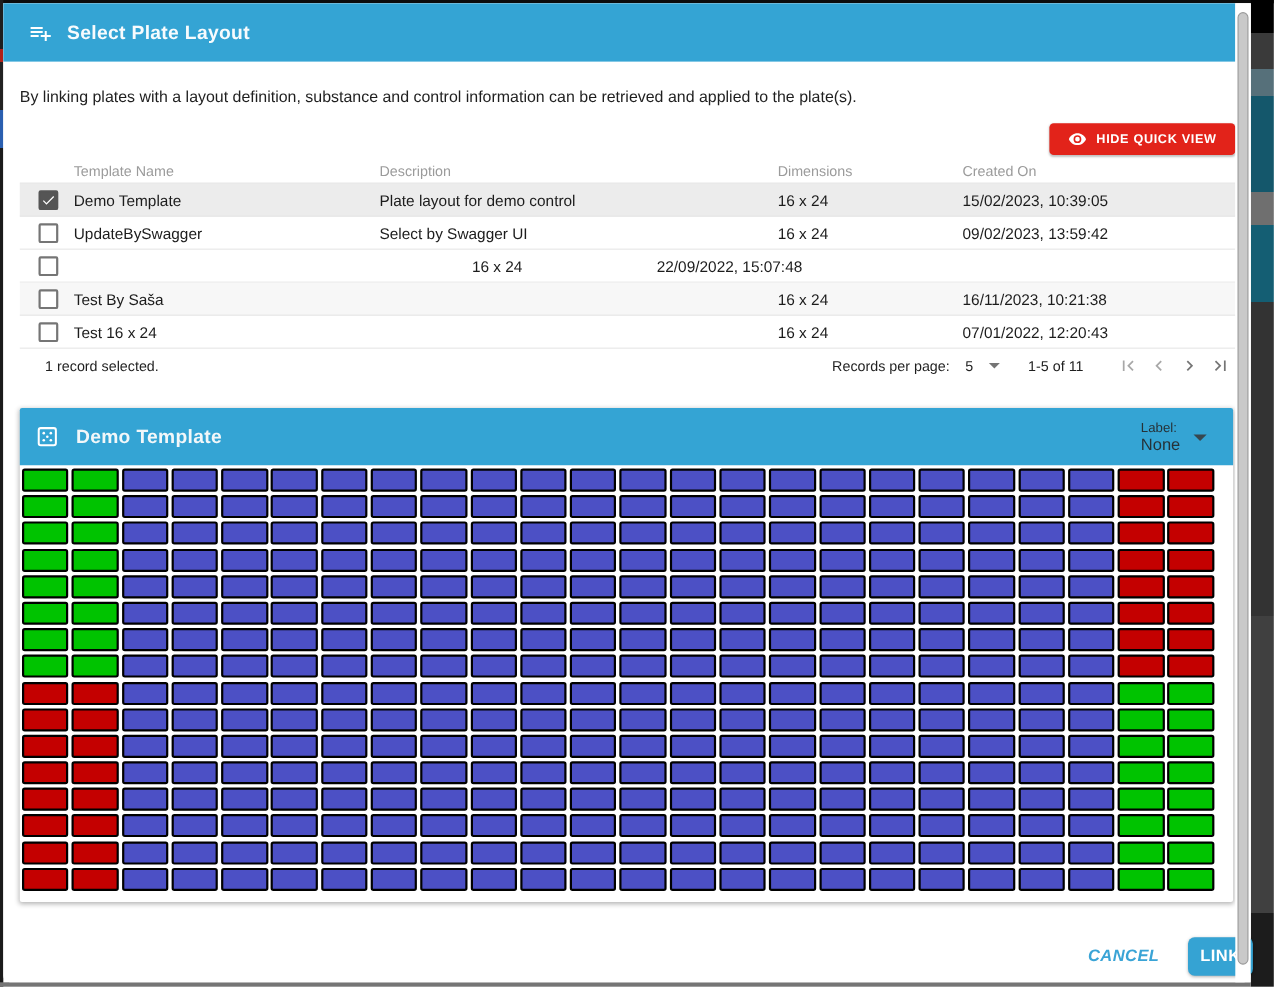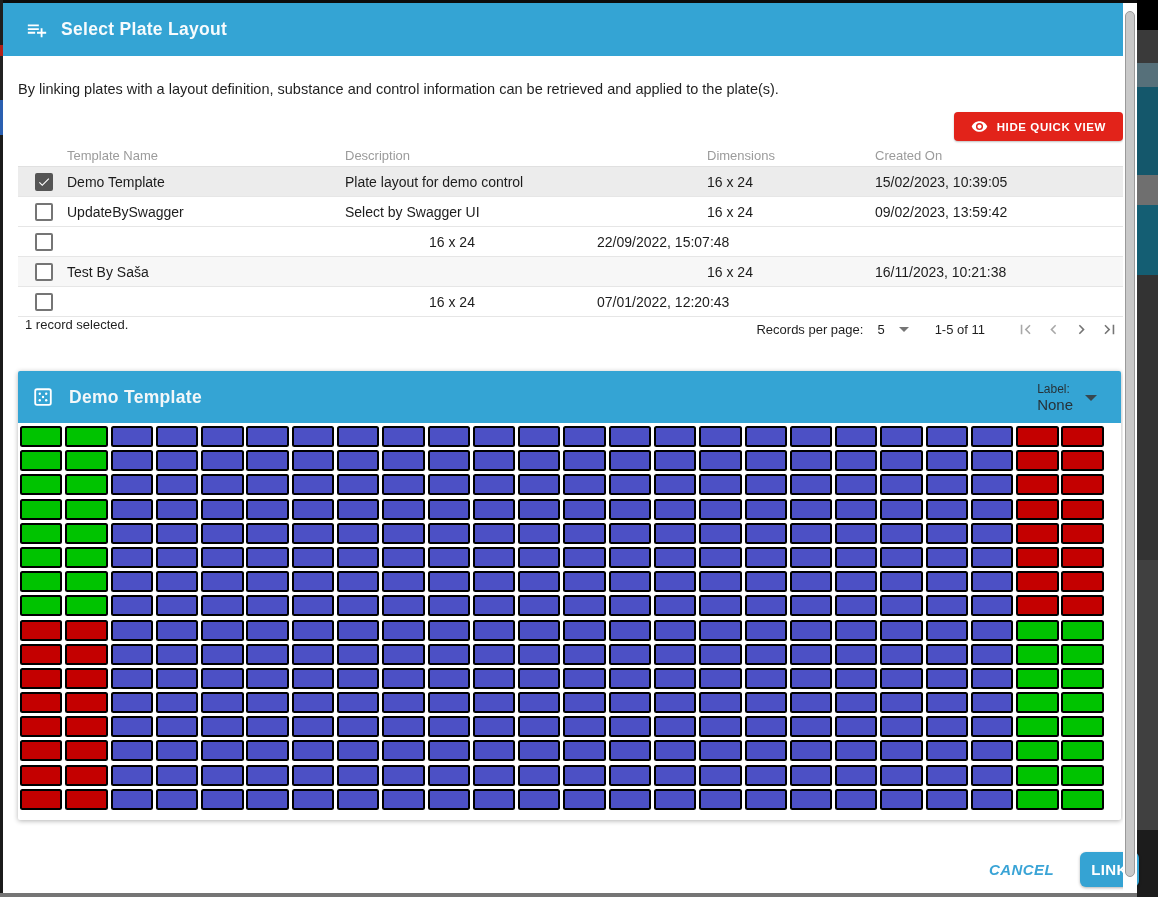--- a/index.html
+++ b/index.html
@@ -53,21 +53,21 @@
   .c-cb   { width:49px; display:flex; align-items:center; padding-left:17px; }
   .c-name { width:278px; }
   .c-desc { width:362px; }
   .c-dims { width:168px; }
   .c-date { width:248px; }
 
   .cb { width:18px; height:18px; border:2px solid #757575; border-radius:2px; background:#fff;
         display:flex; align-items:center; justify-content:center; cursor:pointer; }
   .cb.checked { background:#555; border-color:#555; }
 
-  .tfoot { display:flex; height:30px; align-items:flex-start; font-size:13px; color:#1f1f1f; }
+  .tfoot { display:flex; height:30px; align-items:center; font-size:13px; color:#1f1f1f;margin-left:16px; }
   .tfoot .sel-text { padding-left:7px; }
   .tfoot .pager { margin-left:auto; display:flex; align-items:center; }
   .rpp-label { margin-right:14px; }
   .rpp-select { display:flex; align-items:center; gap:14px; cursor:pointer; margin-right:26px; }
   .caret { width:0; height:0; border-left:5px solid transparent; border-right:5px solid transparent;
            border-top:5px solid #757575; }
   .range-text { margin-right:26px; }
   .pg-btn { width:28px; height:24px; display:flex; align-items:center; justify-content:center;
             background:none; border:none; cursor:pointer; }
 
@@ -182,20 +182,21 @@
             </div>
             <div class="c-name">Test By Saša</div>
             <div class="c-desc"></div>
             <div class="c-dims">16 x 24</div>
             <div class="c-date">16/11/2023, 10:21:38</div>
           </div>
           <div class="trow">
             <div class="c-cb">
               <span class="cb"></span>
             </div>
+            <div class="c-name">Test 16 x 24</div>
             <div class="c-desc"></div>
             <div class="c-dims">16 x 24</div>
             <div class="c-date">07/01/2022, 12:20:43</div>
           </div>
         </div>
       <div class="tfoot">
         <span class="sel-text">1 record selected.</span>
         <div class="pager">
           <span class="rpp-label">Records per page:</span>
           <span class="rpp-select">

